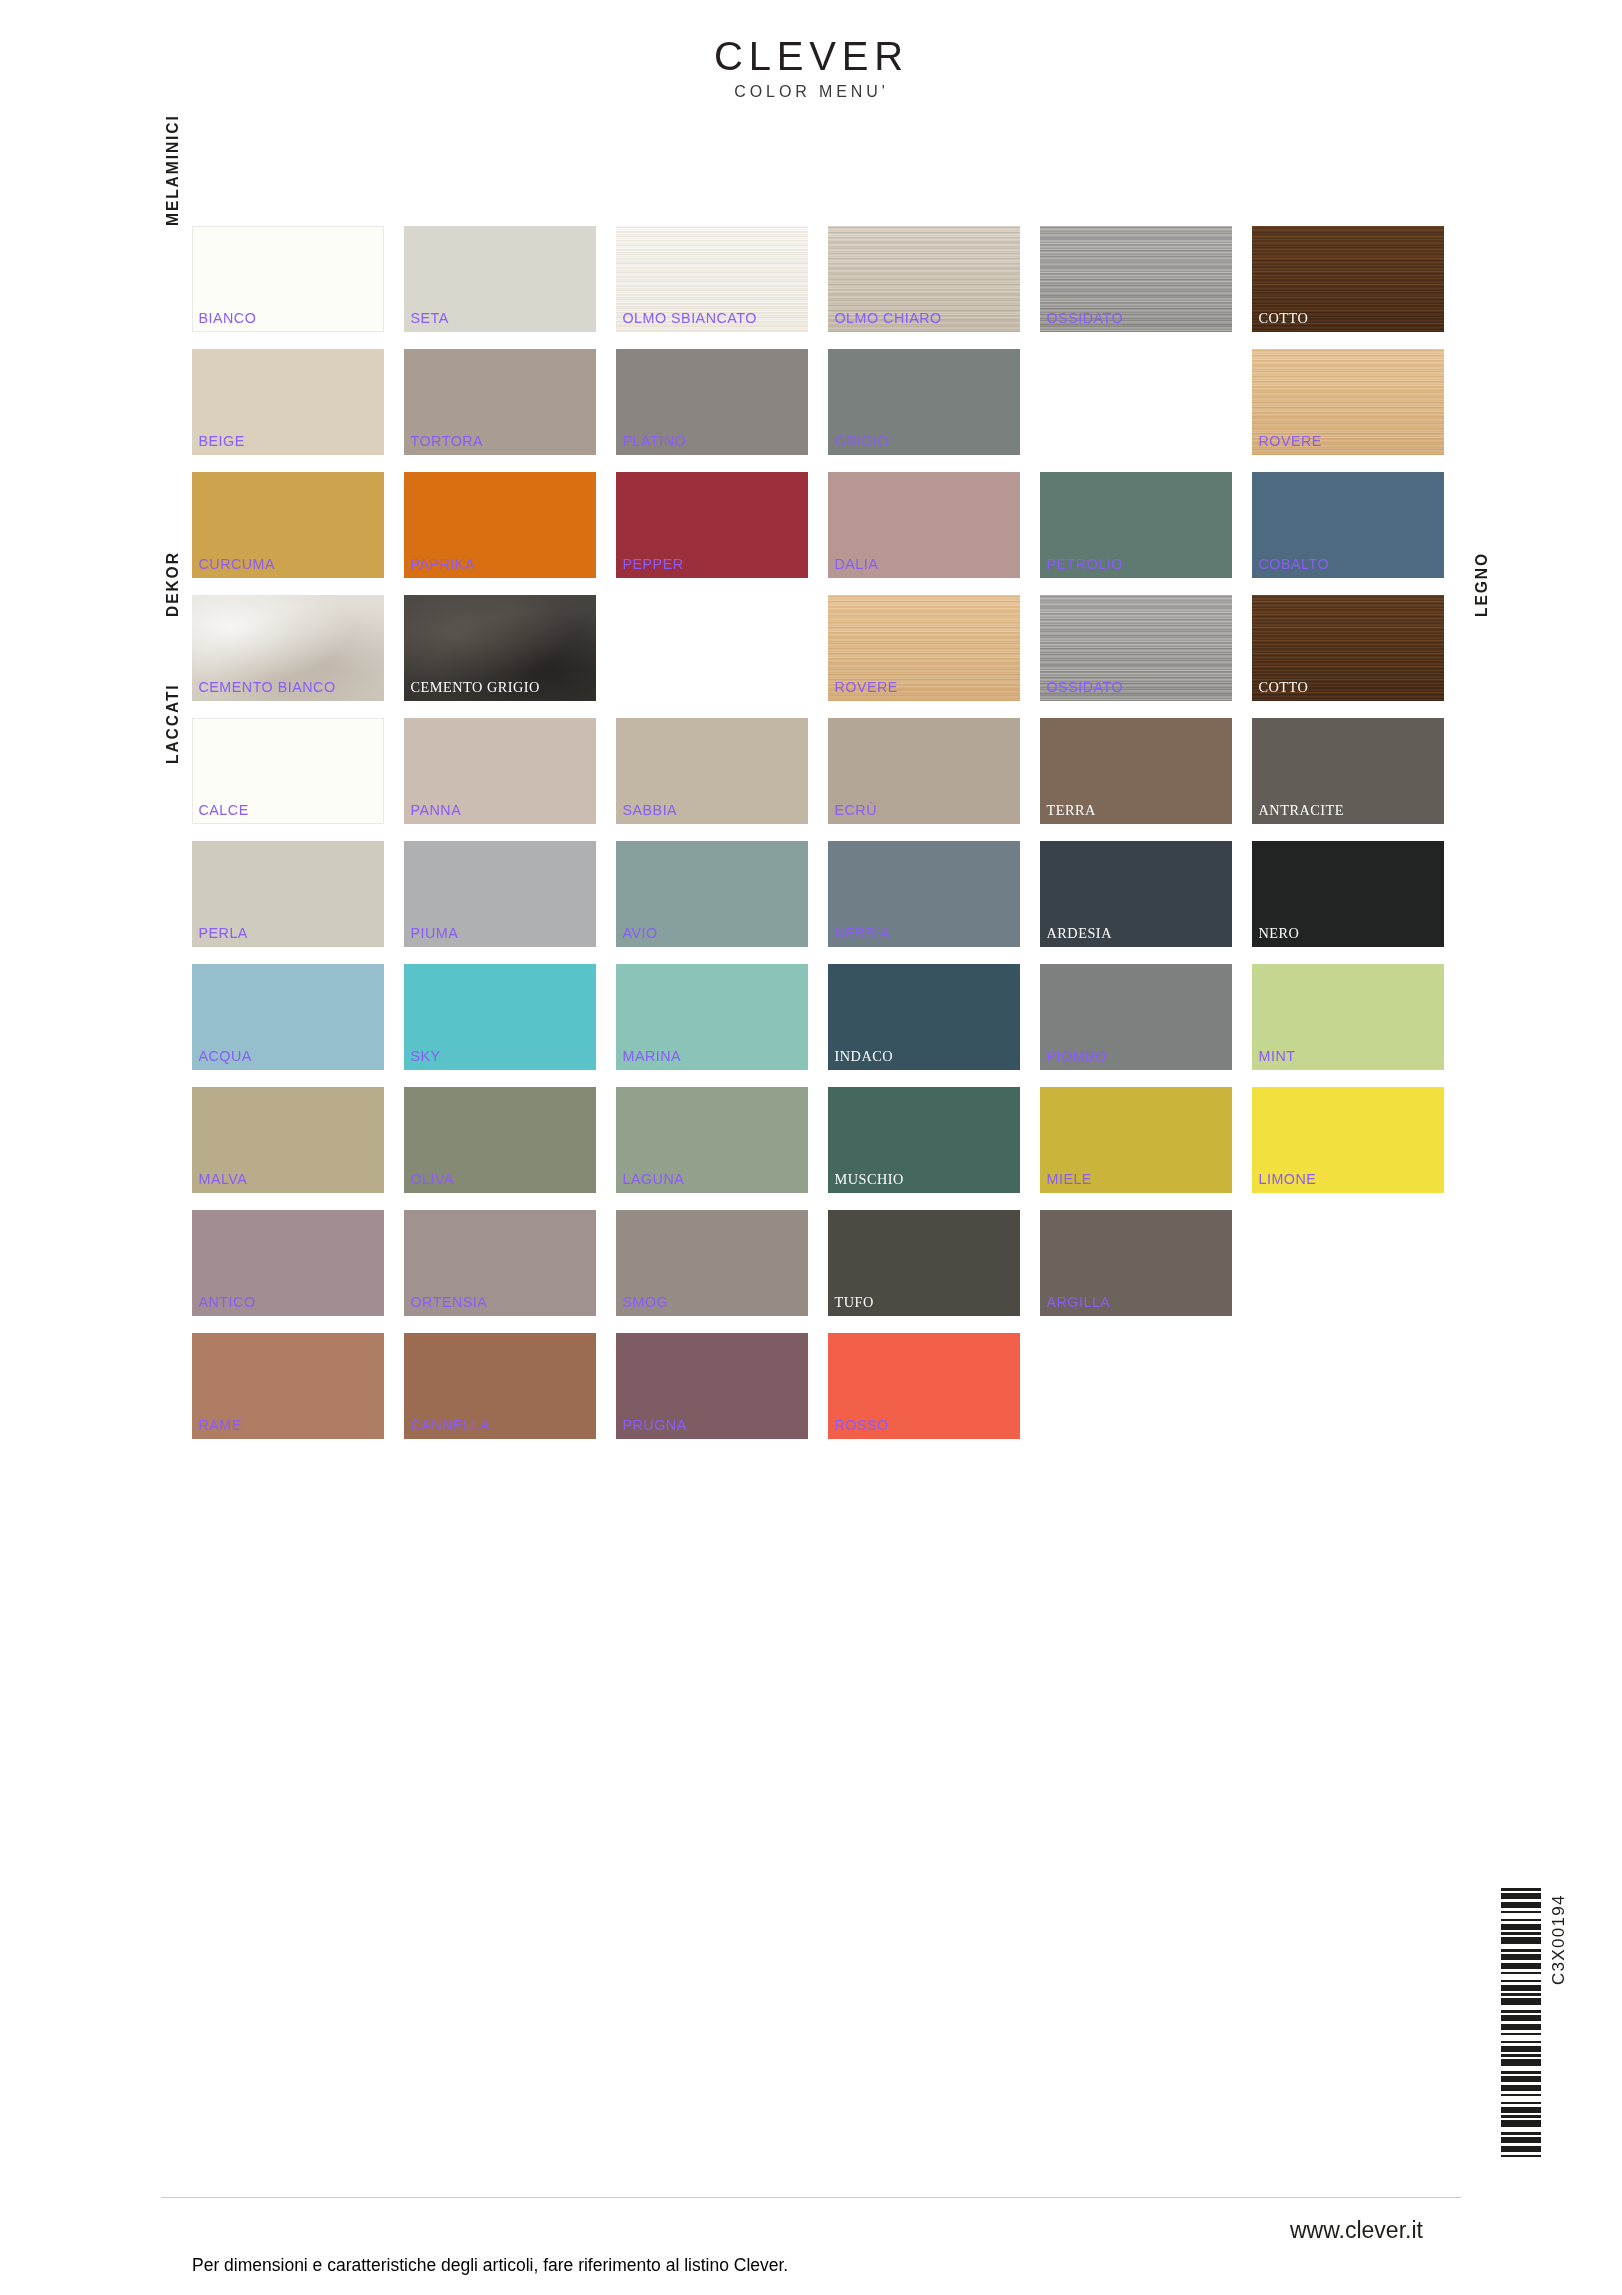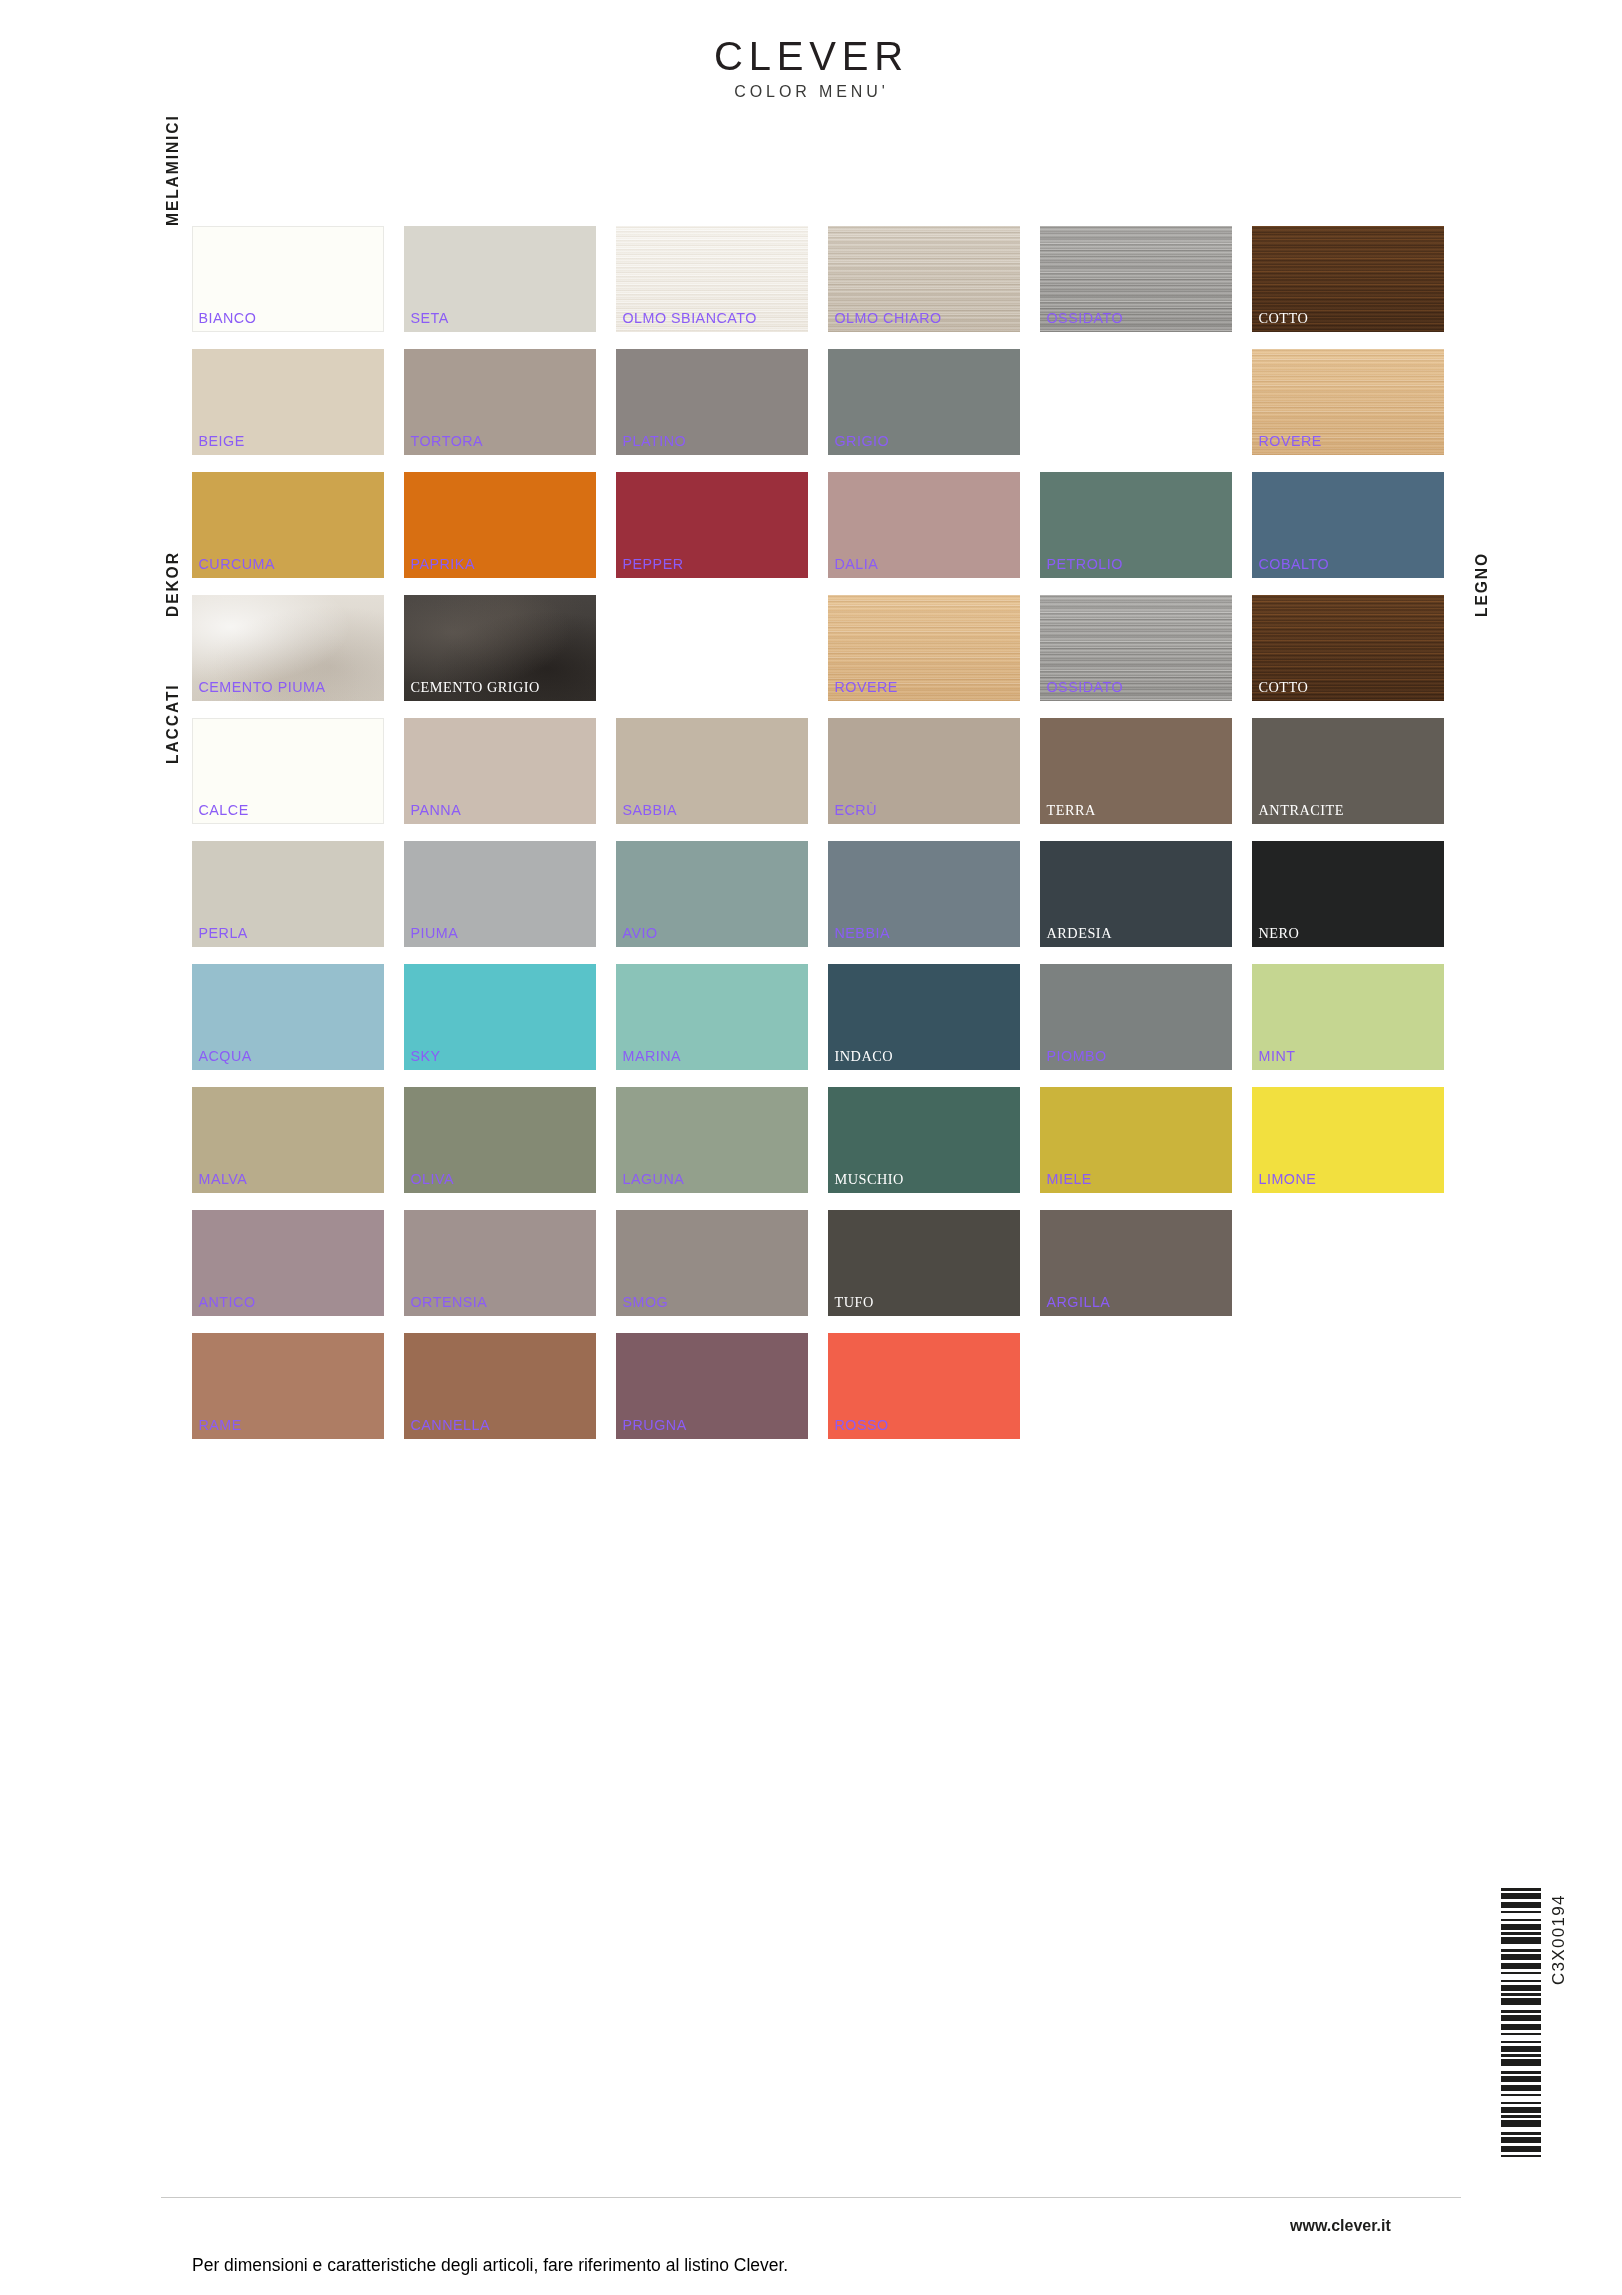--- a/index.html
+++ b/index.html
@@ -85,21 +85,21 @@
   .footer-rule{
     position:absolute;left:161px;top:0;width:1300px;height:0.6px;
     background:#c9c9c7;
   }
   .footer-note{
     position:absolute;left:192px;top:19.5px;
     font-size:17.5px;color:#000000;margin-top:38px;
   }
   .footer-site{
     position:absolute;left:1290px;top:19.5px;
-    font-size:16px;font-weight:700;color:#1d1d1b;
+    font-size:23px;font-weight:400;color:#1d1d1b;
   }
 </style>
 </head>
 <body>
 
 <div class="page">
 
   <div class="header">
     <div class="brand">CLEVER</div>
     <div class="subtitle">COLOR MENU'</div>
@@ -182,21 +182,21 @@
           <div class="label dark">PETROLIO</div>
         </div>
         <div class="cell">
           <div class="swatch" style="background: rgb(77, 106, 128);"></div>
           <div class="label dark">COBALTO</div>
         </div>
       </div>
       <div class="row">
         <div class="cell">
           <div class="swatch" style="background: radial-gradient(at 20% 30%, rgba(255, 255, 255, 0.75), rgba(255, 255, 255, 0) 55%), radial-gradient(at 72% 68%, rgba(168, 158, 146, 0.45), rgba(255, 255, 255, 0) 60%), radial-gradient(at 45% 85%, rgba(196, 186, 172, 0.5), rgba(255, 255, 255, 0) 55%), linear-gradient(rgb(227, 222, 214), rgb(210, 203, 192));"></div>
-          <div class="label dark">CEMENTO PIUMA</div>
+          <div class="label dark">CEMENTO BIANCO</div>
         </div>
         <div class="cell">
           <div class="swatch" style="background: radial-gradient(at 25% 35%, rgba(110, 102, 94, 0.55), rgba(0, 0, 0, 0) 58%), radial-gradient(at 75% 70%, rgba(26, 22, 20, 0.6), rgba(0, 0, 0, 0) 55%), radial-gradient(at 55% 15%, rgba(90, 82, 74, 0.4), rgba(0, 0, 0, 0) 50%), linear-gradient(rgb(71, 67, 64), rgb(55, 51, 47));"></div>
           <div class="label light">CEMENTO GRIGIO</div>
         </div>
         <div class="cell empty"></div>
         <div class="cell">
           <div class="swatch" style="background: repeating-linear-gradient(rgba(255, 255, 255, 0.28) 0px, rgba(180, 138, 86, 0.26) 1.3px, rgba(255, 240, 215, 0.22) 3.2px, rgba(196, 154, 100, 0.2) 5.2px), linear-gradient(rgb(230, 194, 146), rgb(211, 168, 116));"></div>
           <div class="label dark">ROVERE</div>
         </div>

